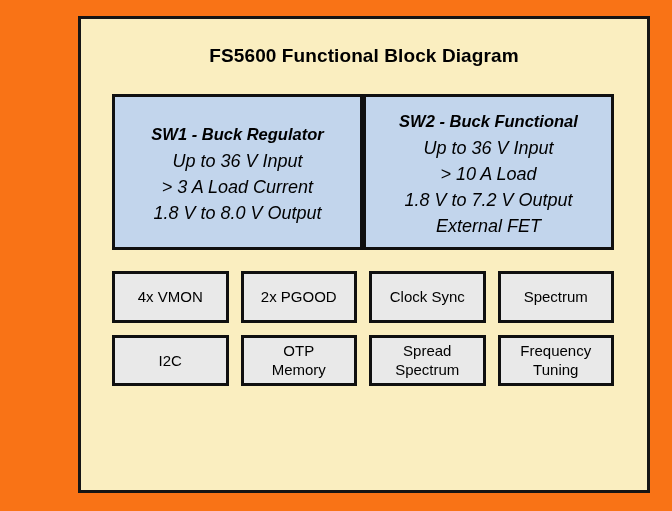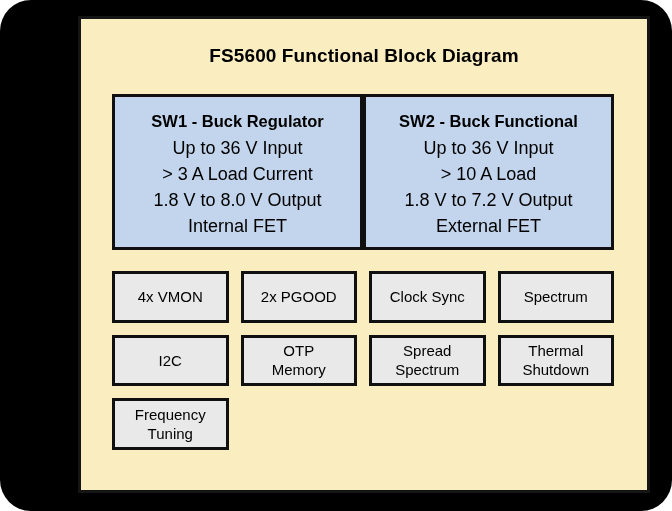--- a/index.html
+++ b/index.html
@@ -12,22 +12,21 @@
   }
   body {
     font-family: "Liberation Sans", sans-serif;
     -webkit-font-smoothing: antialiased;
   }
 
   #diagram-root {
     position: relative;
     width: 672px;
     height: 511px;
-    background: #000000;
-    border-radius: 31px;
+    background: #f97316;
   }
 
   
   .panel {
     position: absolute;
     left: 78px;
     top: 16px;
     width: 572px;
     height: 477px;
     background: #faeec0;
@@ -48,20 +47,21 @@
   }
 
   
   .top-row {
     position: absolute;
     left: 31px;
     top: 75px;
     width: 502px;
     height: 156px;
     display: flex;
+    font-style: italic;
   }
 
   .major-block {
     flex: 1 1 0;
     background: #c2d5ec;
     border: 3px solid #101010;
     box-sizing: border-box;
     display: flex;
     flex-direction: column;
     align-items: center;
@@ -124,21 +124,20 @@
 
     <div class="panel-title">FS5600 Functional Block Diagram</div>
 
     <div class="top-row">
 
     <div class="major-block">
           <div class="mb-line mb-heading">SW1 - Buck Regulator</div>
           <div class="mb-line">Up to 36 V Input</div>
           <div class="mb-line">&gt; 3 A Load Current</div>
           <div class="mb-line">1.8 V to 8.0 V Output</div>
-          <div class="mb-line">Internal FET</div>
         </div>
         <div class="major-block">
           <div class="mb-line mb-heading">SW2 - Buck Functional</div>
           <div class="mb-line">Up to 36 V Input</div>
           <div class="mb-line">&gt; 10 A Load</div>
           <div class="mb-line">1.8 V to 7.2 V Output</div>
           <div class="mb-line">External FET</div>
         </div>
       </div>
 
@@ -161,24 +160,20 @@
         </div>
         <div class="feature-block">
           <div class="fb-line">OTP</div>
           <div class="fb-line">Memory</div>
         </div>
         <div class="feature-block">
           <div class="fb-line">Spread</div>
           <div class="fb-line">Spectrum</div>
         </div>
         <div class="feature-block">
-          <div class="fb-line">Thermal</div>
-          <div class="fb-line">Shutdown</div>
-        </div>
-        <div class="feature-block">
           <div class="fb-line">Frequency</div>
           <div class="fb-line">Tuning</div>
         </div>
       </div>
 
   </div>
 
 </div>
 
 </body></html>

